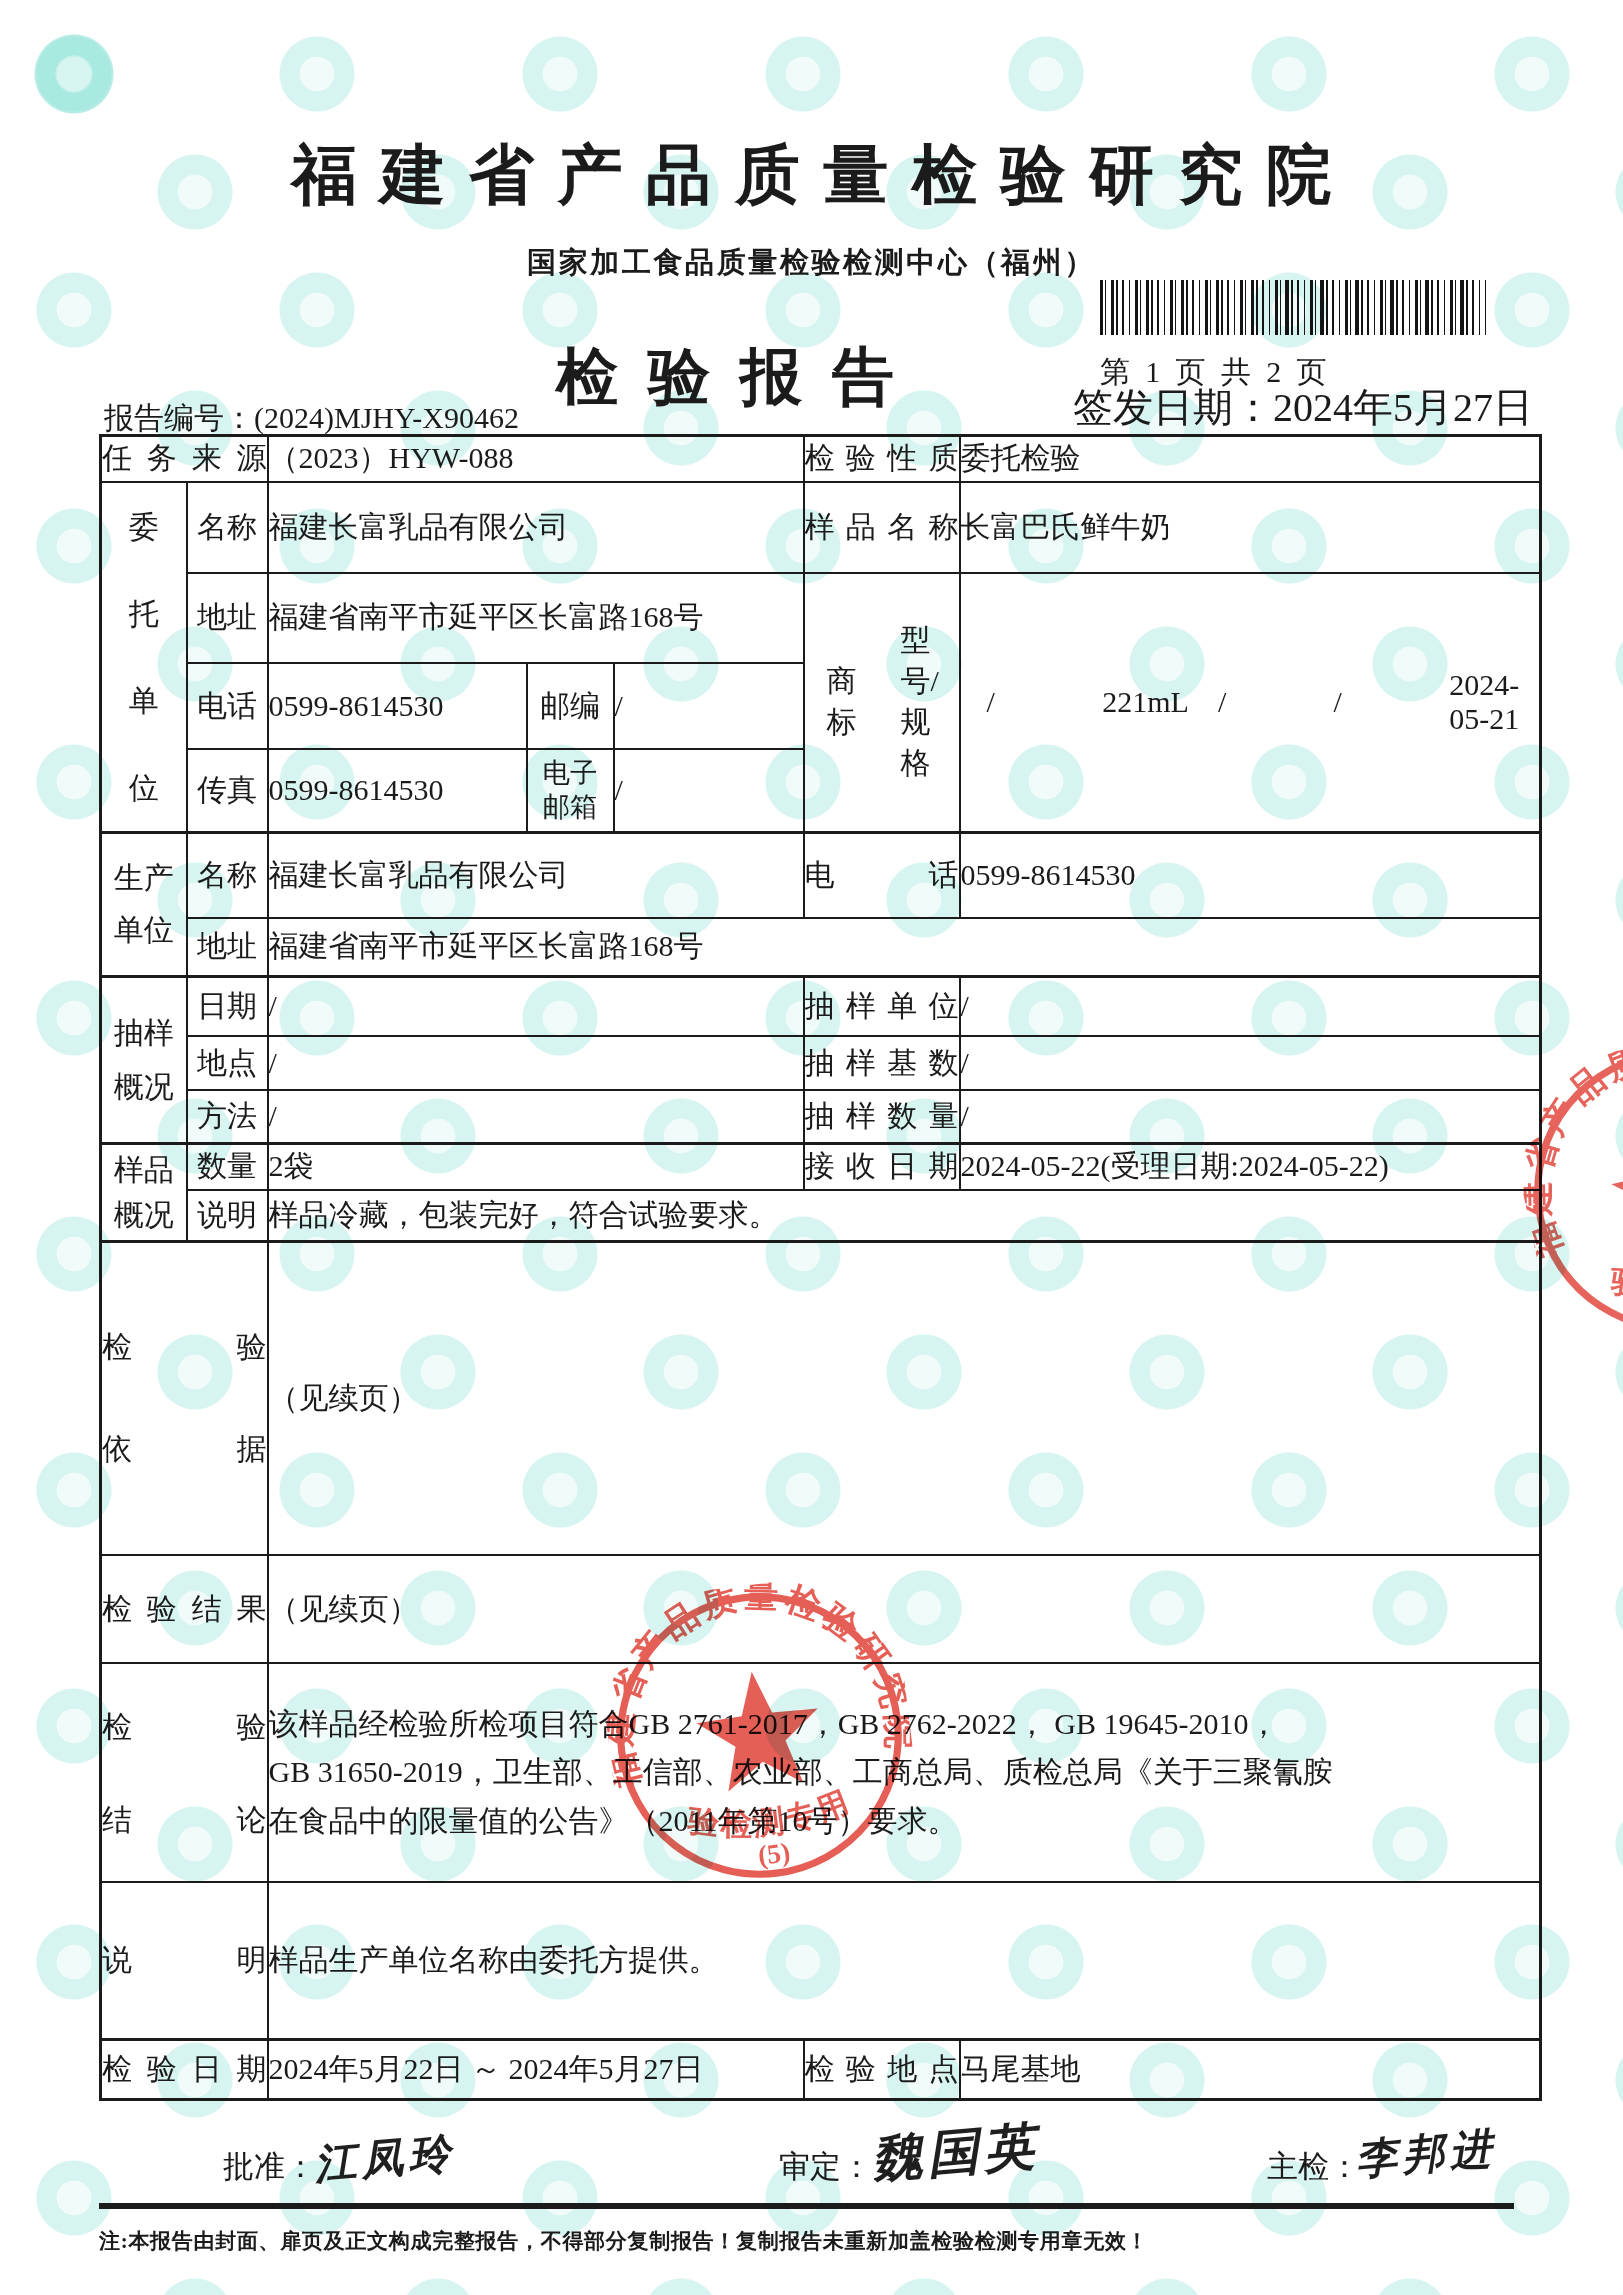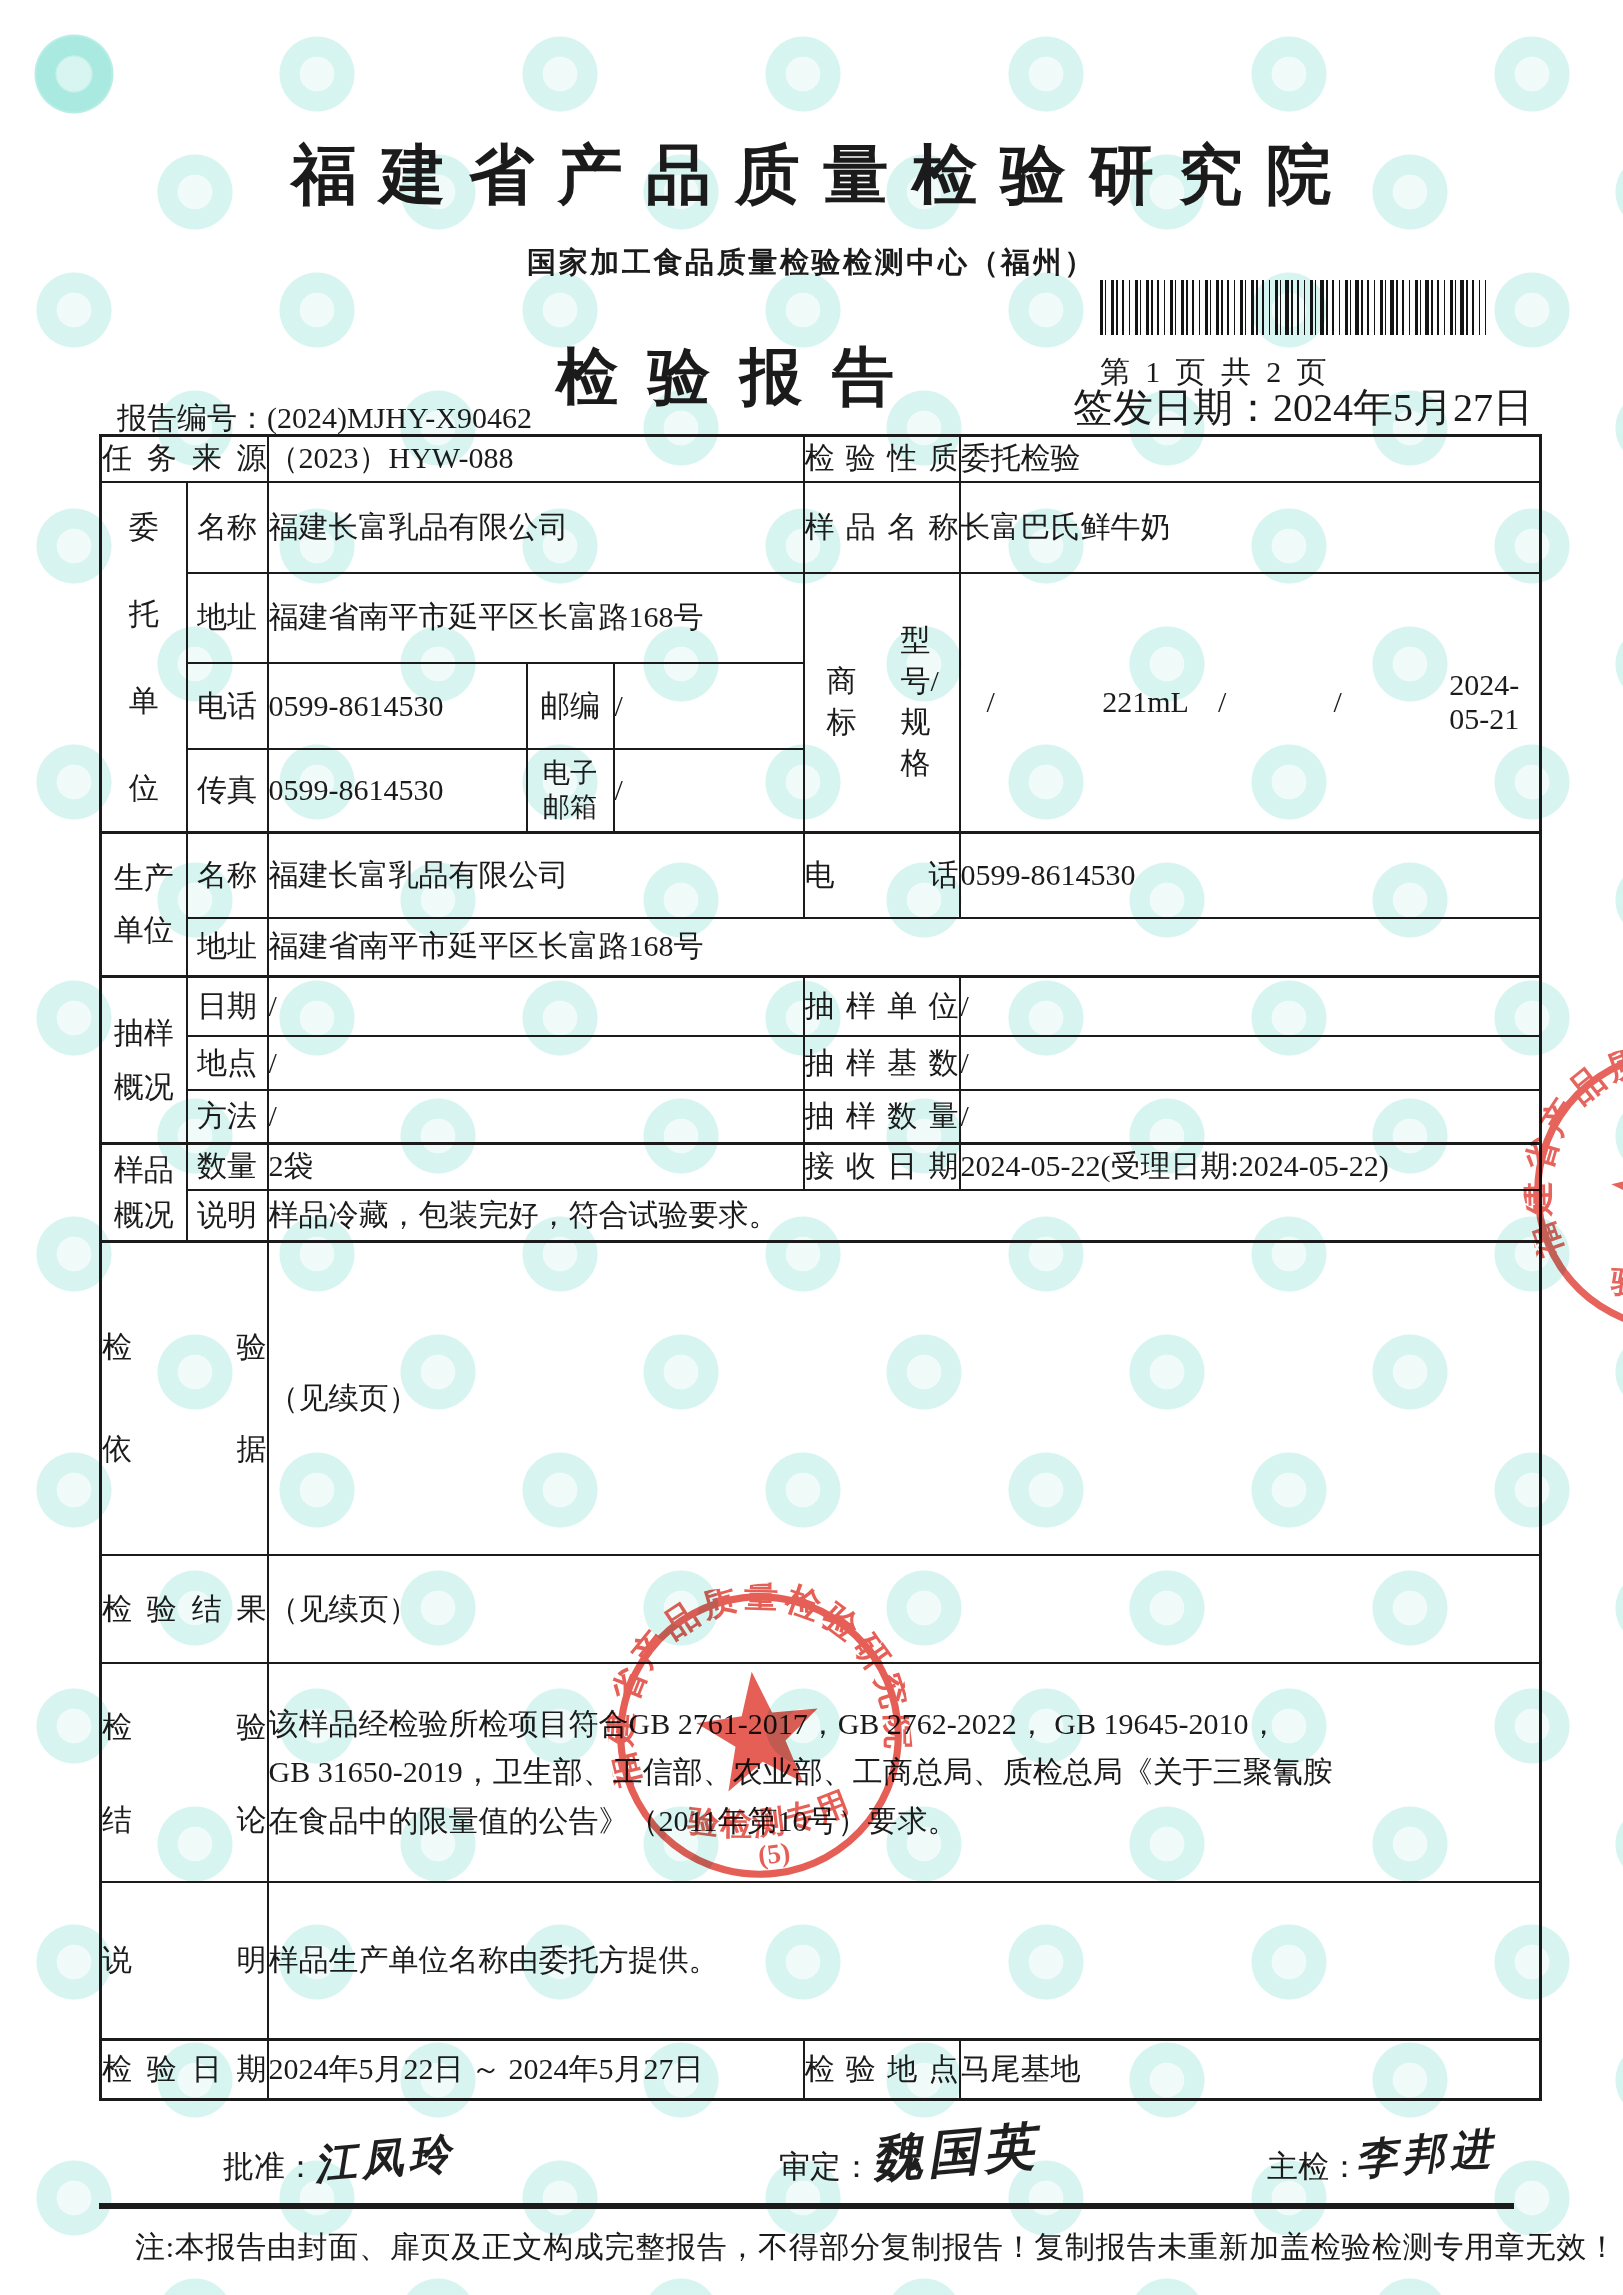--- a/index.html
+++ b/index.html
@@ -26,21 +26,21 @@
 
   
   .org-title{left:0;top:131px;width:1623px;text-align:center;font-size:65px;font-weight:bold;letter-spacing:23.6px;text-indent:23.6px;}
   .center-name{left:0;top:243px;width:1623px;text-align:center;font-size:29px;font-weight:bold;letter-spacing:2.6px;}
   .report-title{left:0;top:335px;width:1623px;text-align:center;font-size:62px;font-weight:bold;letter-spacing:30px;text-indent:30px;padding-right:196px;box-sizing:border-box;padding-left:23px;}
   .barcode{left:1100px;top:280px;width:386px;height:55px;
     background:
       repeating-linear-gradient(90deg,#141414 0 2.6px,transparent 2.6px 4.6px,#141414 4.6px 5.9px,transparent 5.9px 10.5px,#141414 10.5px 14.4px,transparent 14.4px 16.4px,#141414 16.4px 17.7px,transparent 17.7px 21.6px,#141414 21.6px 23.6px,transparent 23.6px 29px,#141414 29px 30px,transparent 30px 35px);
   }
   .page-info{left:1100px;top:352px;font-size:30px;letter-spacing:3.9px;}
-  .report-no{left:117px;top:398px;font-size:30px;}
+  .report-no{left:104px;top:398px;font-size:30px;}
   .issue-date{left:1073px;top:380px;font-size:40px;}
 
   
   table.report{position:absolute;left:99px;top:434px;z-index:1;border-collapse:collapse;table-layout:fixed;width:1439px;border:3.9px solid #1b1b1b;}
   table.report td{border:2px solid #1b1b1b;font-size:30px;vertical-align:middle;overflow:hidden;box-sizing:border-box;padding:0;}
   tr.thick td{border-top-width:3.9px;}
   tr.thickb td{border-bottom-width:3.9px;}
   td.lab{text-align:justify;text-align-last:justify;padding:0 22px;margin-top:32px;}
   td.lab2{text-align:center;}
   td.val{padding-left:23.6px;text-align:left;}
@@ -57,21 +57,21 @@
   td.small{font-size:29px;}
   .subcol{display:flex;height:100%;}
   .subrow{flex:1;display:flex;align-items:center;}
   .sublab{flex:1;text-align:justify;text-align-last:justify;padding:0 22px;}
   .subval{flex:1;padding-left:26px;}
 
   
   .sig-label{font-size:31px;}
   .sig{font-size:42px;font-style:italic;font-weight:600;transform:rotate(-5deg);letter-spacing:5.2px;color:#1f1f1f;}
   .rule{left:99px;top:2203px;width:1415px;height:5.9px;background:#1b1b1b;}
-  .foot-note{left:99px;top:2227px;font-size:30px;font-weight:normal;letter-spacing:0.7px;margin-left:36px;}
+  .foot-note{left:99px;top:2227px;font-size:21px;font-weight:bold;letter-spacing:0.7px;}
 
   
   .stamp-main{left:609px;top:1585px;width:301px;height:301px;z-index:3;transform:rotate(-7deg);opacity:.88;mix-blend-mode:multiply;}
   .stamp-edge{left:1526px;top:1042px;width:298px;height:298px;z-index:3;transform:rotate(-12deg);opacity:.85;mix-blend-mode:multiply;}
   svg text{font-family:"Liberation Serif","DejaVu Serif",serif;font-weight:bold;}
 </style>
 </head>
 <body>
 
 <div class="watermark"></div>

